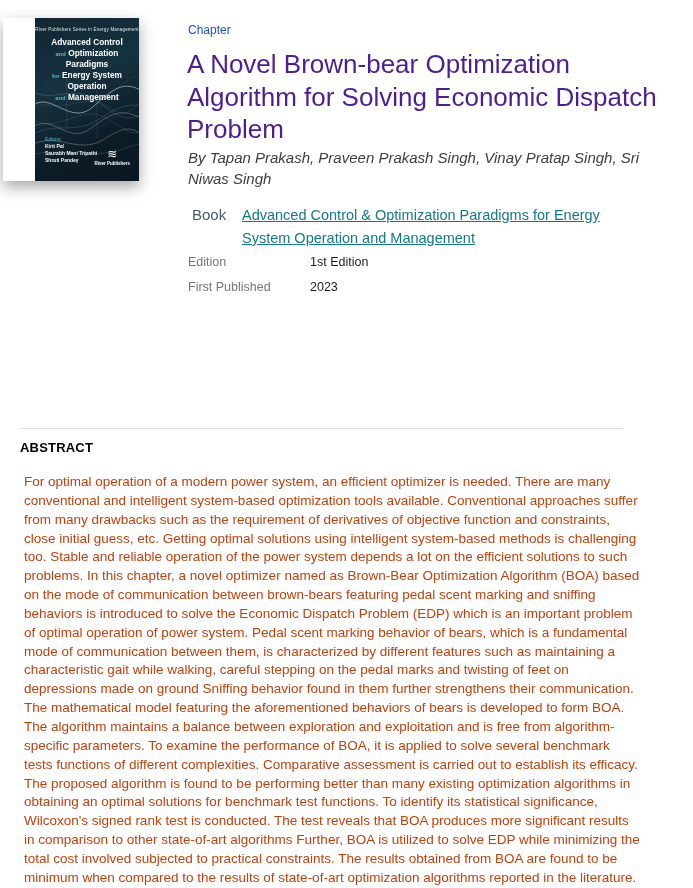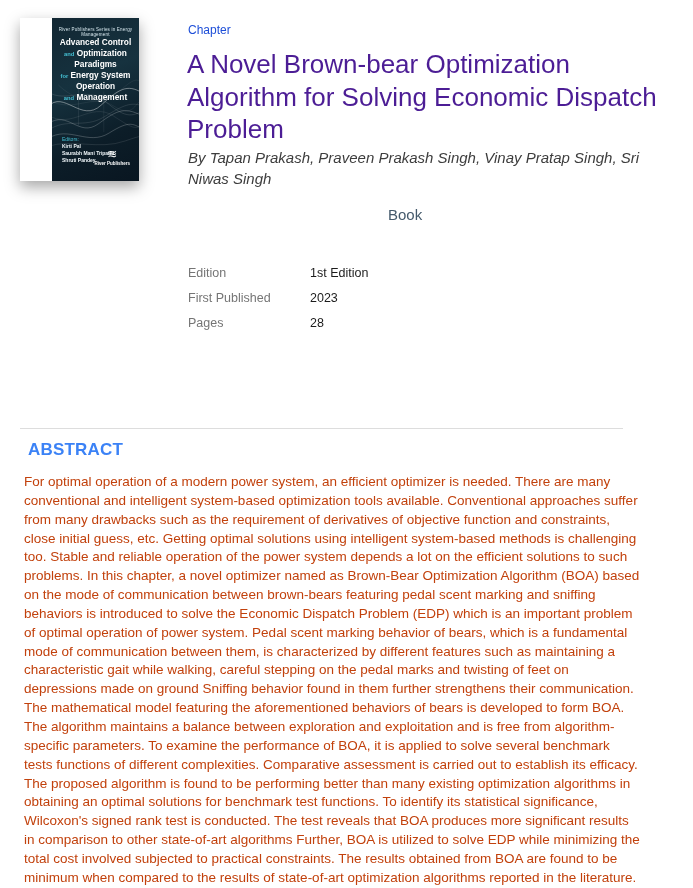--- a/index.html
+++ b/index.html
@@ -4,21 +4,21 @@
 <style>
   * { margin:0; padding:0; box-sizing:border-box; }
   html,body { background:#ffffff; }
   body {
     width:693px; height:888px; position:relative; overflow:hidden;
     font-family:"Liberation Sans", sans-serif; color:#222;
   }
 
   
   .cover-wrap {
-    position:absolute; left:20px; top:18px; width:119px; height:163px;
+    position:absolute; left:3px; top:18px; width:136px; height:163px;
     box-shadow:0 6px 14px rgba(0,0,0,0.35);
     padding-left:32px;
   }
   .cover {
     position:relative; width:100%; height:100%; overflow:hidden;
     background:linear-gradient(155deg,#122733 0%,#16323f 38%,#0c1d28 72%,#091621 100%);
     color:#fff;
   }
   .cover svg.waves { position:absolute; left:0; top:0; width:100%; height:100%; }
   .cover-series {
@@ -53,29 +53,29 @@
   
   .book-row { position:absolute; left:188px; top:204px; width:450px; display:flex;justify-content:center; }
   .book-label { flex:0 0 50px; font-size:15px; color:#44596b; padding-top:2px; }
   .book-link {
     display:inline-block; width:392px; font-size:14.5px; line-height:23px;
     color:#11798c; text-decoration:underline; cursor:pointer;
   }
 
   
   .meta { position:absolute; left:188px; top:255px; width:420px; }
-  .meta-row { display:flex; height:25px; align-items:flex-end; }
+  .meta-row { display:flex; height:25px; align-items:flex-start; }
   .meta-label { flex:0 0 122px; font-size:12.5px; color:#757575; }
   .meta-value { font-size:12.5px; color:#1c1c1c; }
 
   
   .divider { position:absolute; left:20px; top:428px; width:603px; height:1px; background:#dddddd; }
   .abstract-heading {
-    position:absolute; left:28px; top:440px;
-    font-size:17px; font-weight:700; color:#3b82f6; letter-spacing:0.2px;
+    position:absolute; left:20px; top:440px;
+    font-size:13px; font-weight:700; color:#000000; letter-spacing:0.2px;
   }
   .abstract-text {
     position:absolute; left:24px; top:473px; width:616px;
     font-size:13.5px; line-height:18.85px; color:#c2410c; text-align:left;
   }
 </style>
 </head>
 <body>
 
 <div class="cover-wrap">
@@ -112,32 +112,29 @@
     </div>
   </div>
 </div>
 
 <div class="chapter-label">Chapter</div>
 <h1 class="page-title">A Novel Brown-bear Optimization Algorithm for Solving Economic Dispatch Problem</h1>
 <div class="byline">By Tapan Prakash, Praveen Prakash Singh, Vinay Pratap Singh, Sri Niwas Singh</div>
 
 <div class="book-row">
   <span class="book-label">Book</span>
+  <a class="book-link">Advanced Control &amp; Optimization Paradigms for Energy System Operation and Management</a>
 </div>
 
 <div class="meta">
   <div class="meta-row">
     <span class="meta-label">Edition</span>
     <span class="meta-value">1st Edition</span>
   </div>
   <div class="meta-row">
     <span class="meta-label">First Published</span>
     <span class="meta-value">2023</span>
   </div>
-  <div class="meta-row">
-    <span class="meta-label">Pages</span>
-    <span class="meta-value">28</span>
-  </div>
 </div>
 
 <div class="divider"></div>
 <div class="abstract-heading">ABSTRACT</div>
 <div class="abstract-text">For optimal operation of a modern power system, an efficient optimizer is needed. There are many conventional and intelligent system-based optimization tools available. Conventional approaches suffer from many drawbacks such as the requirement of derivatives of objective function and constraints, close initial guess, etc. Getting optimal solutions using intelligent system-based methods is challenging too. Stable and reliable operation of the power system depends a lot on the efficient solutions to such problems. In this chapter, a novel optimizer named as Brown-Bear Optimization Algorithm (BOA) based on the mode of communication between brown-bears featuring pedal scent marking and sniffing behaviors is introduced to solve the Economic Dispatch Problem (EDP) which is an important problem of optimal operation of power system. Pedal scent marking behavior of bears, which is a fundamental mode of communication between them, is characterized by different features such as maintaining a characteristic gait while walking, careful stepping on the pedal marks and twisting of feet on depressions made on ground Sniffing behavior found in them further strengthens their communication. The mathematical model featuring the aforementioned behaviors of bears is developed to form BOA. The algorithm maintains a balance between exploration and exploitation and is free from algorithm-specific parameters. To examine the performance of BOA, it is applied to solve several benchmark tests functions of different complexities. Comparative assessment is carried out to establish its efficacy. The proposed algorithm is found to be performing better than many existing optimization algorithms in obtaining an optimal solutions for benchmark test functions. To identify its statistical significance, Wilcoxon's signed rank test is conducted. The test reveals that BOA produces more significant results in comparison to other state-of-art algorithms Further, BOA is utilized to solve EDP while minimizing the total cost involved subjected to practical constraints. The results obtained from BOA are found to be minimum when compared to the results of state-of-art optimization algorithms reported in the literature.</div>
 
 </body></html>

